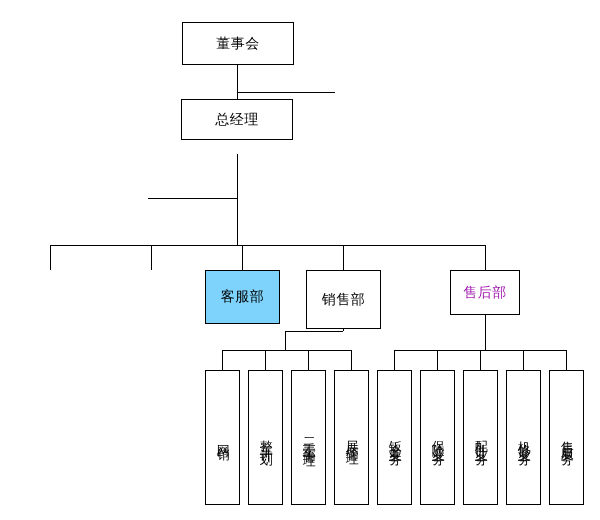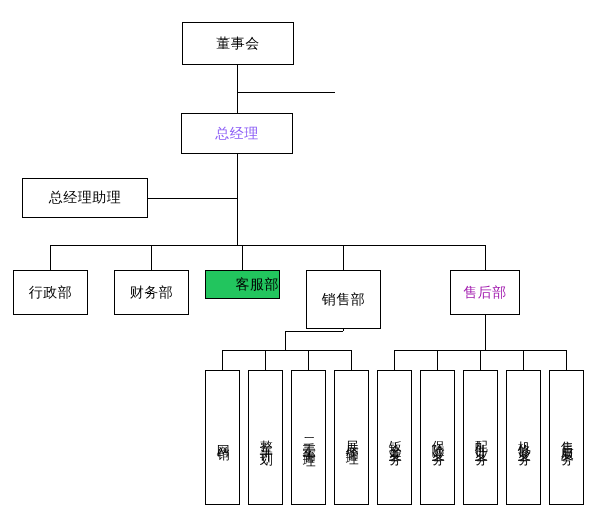--- a/index.html
+++ b/index.html
@@ -88,34 +88,25 @@
   <div class="conn h" style="left: 394px; top: 350px; width: 173px; background: rgb(0, 0, 0);"></div>
   <div class="conn v" style="left: 394px; top: 350px; height: 20px; background: rgb(0, 0, 0);"></div>
   <div class="conn v" style="left: 437px; top: 350px; height: 20px; background: rgb(0, 0, 0);"></div>
   <div class="conn v" style="left: 480px; top: 350px; height: 20px; background: rgb(0, 0, 0);"></div>
   <div class="conn v" style="left: 523px; top: 350px; height: 20px; background: rgb(0, 0, 0);"></div>
   <div class="conn v" style="left: 566px; top: 350px; height: 20px; background: rgb(0, 0, 0);"></div>
 
   <div class="node" style="left: 182px; top: 22px; width: 112px; height: 43px; border-color: rgb(0, 0, 0); background: rgb(255, 255, 255); color: rgb(0, 0, 0);">
     <span class="node-label">董事会</span>
   </div>
-  <div class="node" style="left: 181px; top: 113px; width: 112px; height: 41px; border-color: rgb(0, 0, 0); background: rgb(255, 255, 255); color: #8b5cf6;">
+  <div class="node" style="left: 181px; top: 99px; width: 112px; height: 41px; border-color: rgb(0, 0, 0); background: rgb(255, 255, 255); color: #000000;">
     <span class="node-label">总经理</span>
   </div>
-  <div class="node" style="left: 22px; top: 178px; width: 126px; height: 40px; border-color: rgb(0, 0, 0); background: rgb(255, 255, 255); color: rgb(0, 0, 0);">
-    <span class="node-label">总经理助理</span>
-  </div>
 
-  <div class="node" style="left: 13px; top: 270px; width: 75px; height: 45px; border-color: rgb(0, 0, 0); background: rgb(255, 255, 255); color: rgb(0, 0, 0);">
-    <span class="node-label">行政部</span>
-  </div>
-  <div class="node" style="left: 114px; top: 270px; width: 75px; height: 45px; border-color: rgb(0, 0, 0); background: rgb(255, 255, 255); color: rgb(0, 0, 0);">
-    <span class="node-label">财务部</span>
-  </div>
-  <div class="node" style="left: 205px; top: 270px; width: 75px; height: 29px; border-color: rgb(0, 0, 0); background: #22c55e; color: rgb(0, 0, 0); justify-content: flex-end;">
+  <div class="node" style="left: 205px; top: 270px; width: 75px; height: 54px; border-color: rgb(0, 0, 0); background: #7dd3fc; color: rgb(0, 0, 0);">
     <span class="node-label">客服部</span>
   </div>
   <div class="node" style="left: 306px; top: 270px; width: 75px; height: 59px; border-color: rgb(0, 0, 0); background: rgb(255, 255, 255); color: rgb(0, 0, 0);">
     <span class="node-label">销售部</span>
   </div>
   <div class="node" style="left: 450px; top: 270px; width: 70px; height: 45px; border-color: rgb(0, 0, 0); background: rgb(255, 255, 255); color: #a21caf;">
     <span class="node-label">售后部</span>
   </div>
 
   <div class="node vertical" style="left: 205px; top: 370px; width: 35px; height: 135px; border-color: rgb(0, 0, 0); background: rgb(255, 255, 255); color: rgb(0, 0, 0);">

